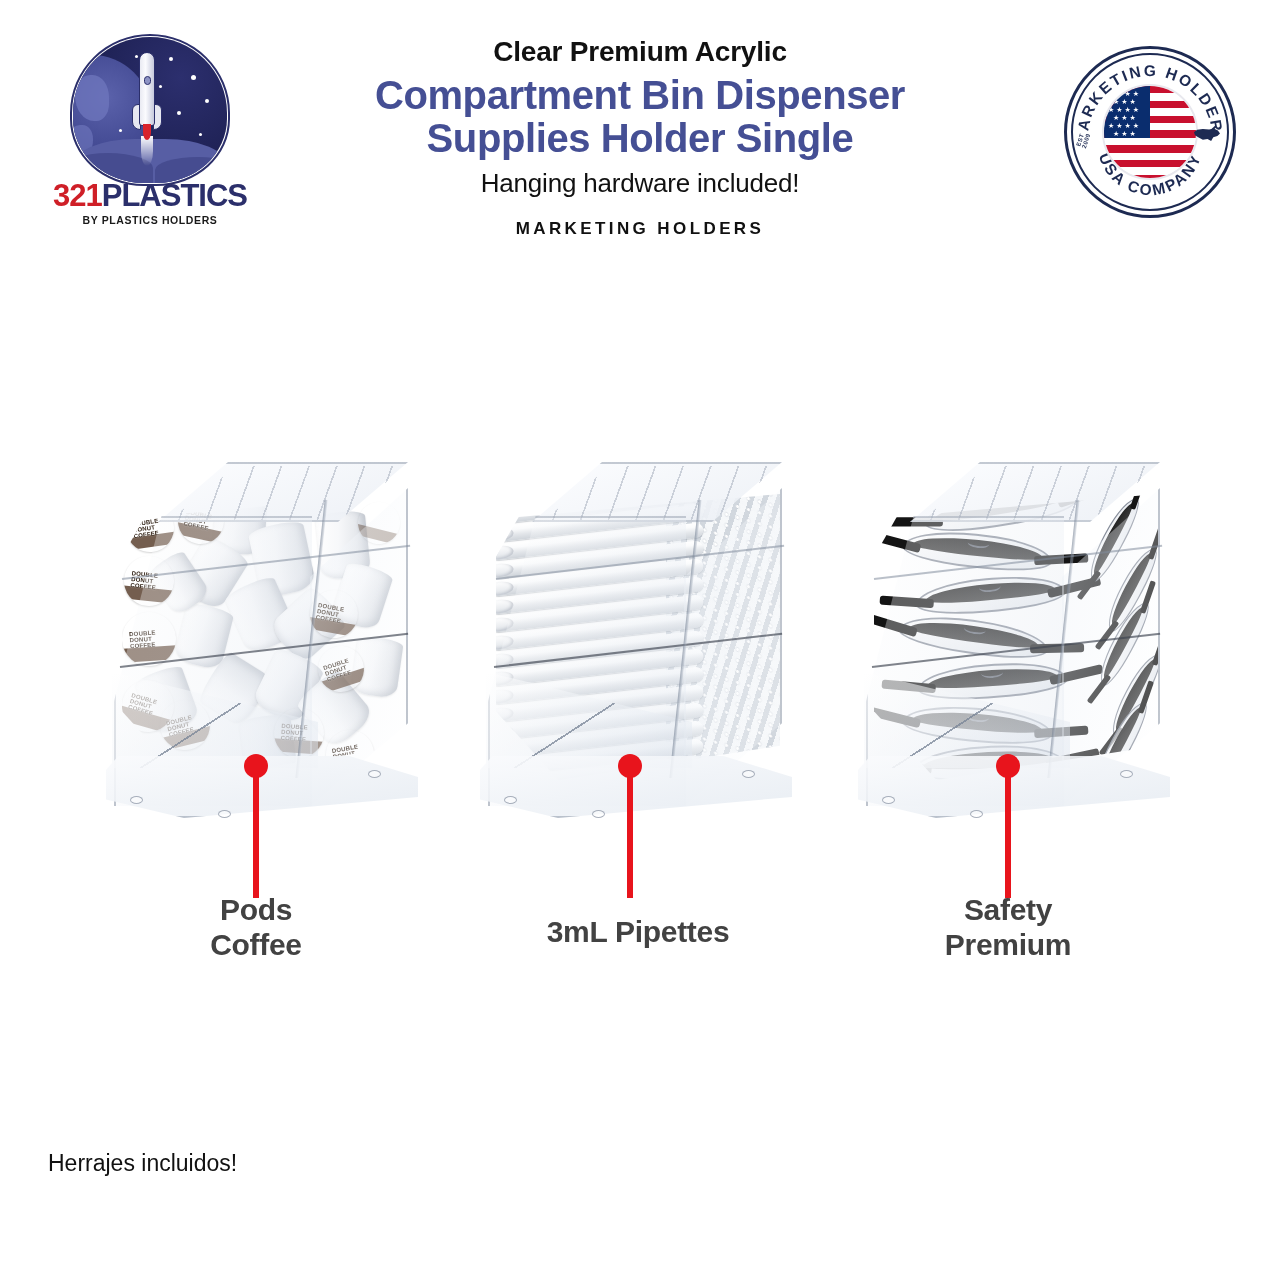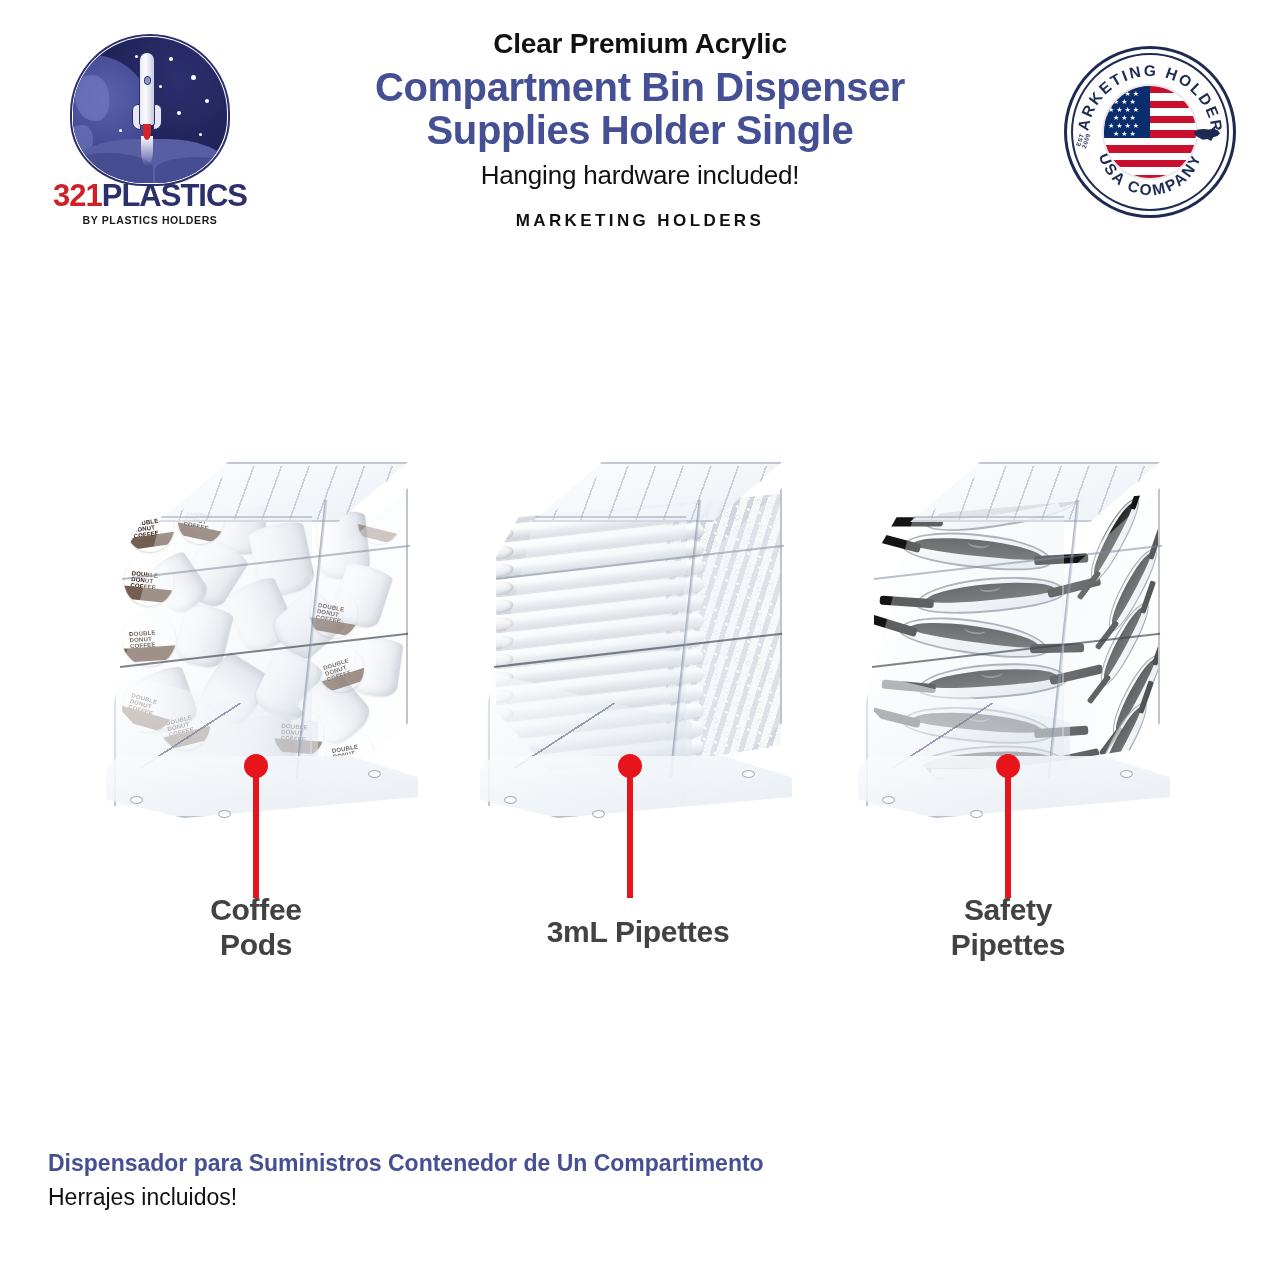--- a/index.html
+++ b/index.html
@@ -53,21 +53,21 @@
     border-radius:0 0 50% 50%;}
   .logo321 .wordmark{position:absolute;left:0;top:146px;width:216px;text-align:center;
     font-size:31px;font-weight:bold;letter-spacing:-1px;line-height:1;}
   .logo321 .w-red{color:#cf1f27;}
   .logo321 .w-navy{color:#2b2f6b;}
   .logo321 .subwordmark{position:absolute;left:0;top:180px;width:216px;text-align:center;
     font-size:10.5px;font-weight:bold;letter-spacing:.6px;color:#1a1a1a;}
 
   
   .titles{position:absolute;left:260px;top:0;width:760px;text-align:center;}
-  .t-eyebrow{font-size:28px;font-weight:bold;color:#111;letter-spacing:-.2px;margin-top:28px;}
+  .t-eyebrow{font-size:28px;font-weight:bold;color:#111;letter-spacing:-.2px;margin-top:36px;}
   .t-main{font-size:40px;font-weight:bold;color:#454f94;line-height:1.08;margin-top:6px;letter-spacing:-.4px;}
   .t-sub{font-size:26px;color:#111;margin-top:8px;letter-spacing:-.2px;}
   .t-brand{font-size:17px;font-weight:bold;color:#111;letter-spacing:3.4px;margin-top:20px;}
   .t-note{font-size:25px;color:#a0a0a0;margin-top:30px;}
 
   
   .seal{position:absolute;left:1064px;top:46px;width:172px;height:172px;}
   .seal .o1{position:absolute;inset:0;border-radius:50%;border:3px solid #1d2a52;box-sizing:border-box;}
   .seal .o2{position:absolute;inset:7px;border-radius:50%;border:2px solid #1d2a52;box-sizing:border-box;}
   .seal .flagc{position:absolute;left:38px;top:38px;width:96px;height:96px;border-radius:50%;
@@ -563,30 +563,29 @@
         <div class="screw" style="left:122px;top:350px;"></div>
         <div class="screw" style="left:272px;top:310px;"></div>
       </div>
       <div class="pin" style="left:148px;top:294px;">
         <div class="stem" style="height:132px;"></div>
           <div class="dot"></div>
       </div>
     </div>
 
     <div class="calloutlabel" style="left:126px;top:452px;width:260px;">
+      <div>Pods</div>
       <div>Coffee</div>
-      <div>Pods</div>
     </div>
     <div class="calloutlabel" style="left:508px;top:474px;width:260px;">
       <div>3mL Pipettes</div>
     </div>
     <div class="calloutlabel" style="left:878px;top:452px;width:260px;">
       <div>Safety</div>
-      <div>Pipettes</div>
+      <div>Premium</div>
     </div>
   </div>
 
   <div class="footer">
-    <div class="l2">Dispensador para Suministros Contenedor de Un Compartimento</div>
     <div class="l3">Herrajes incluidos!</div>
   </div>
 
 </div>
 
 </body></html>

